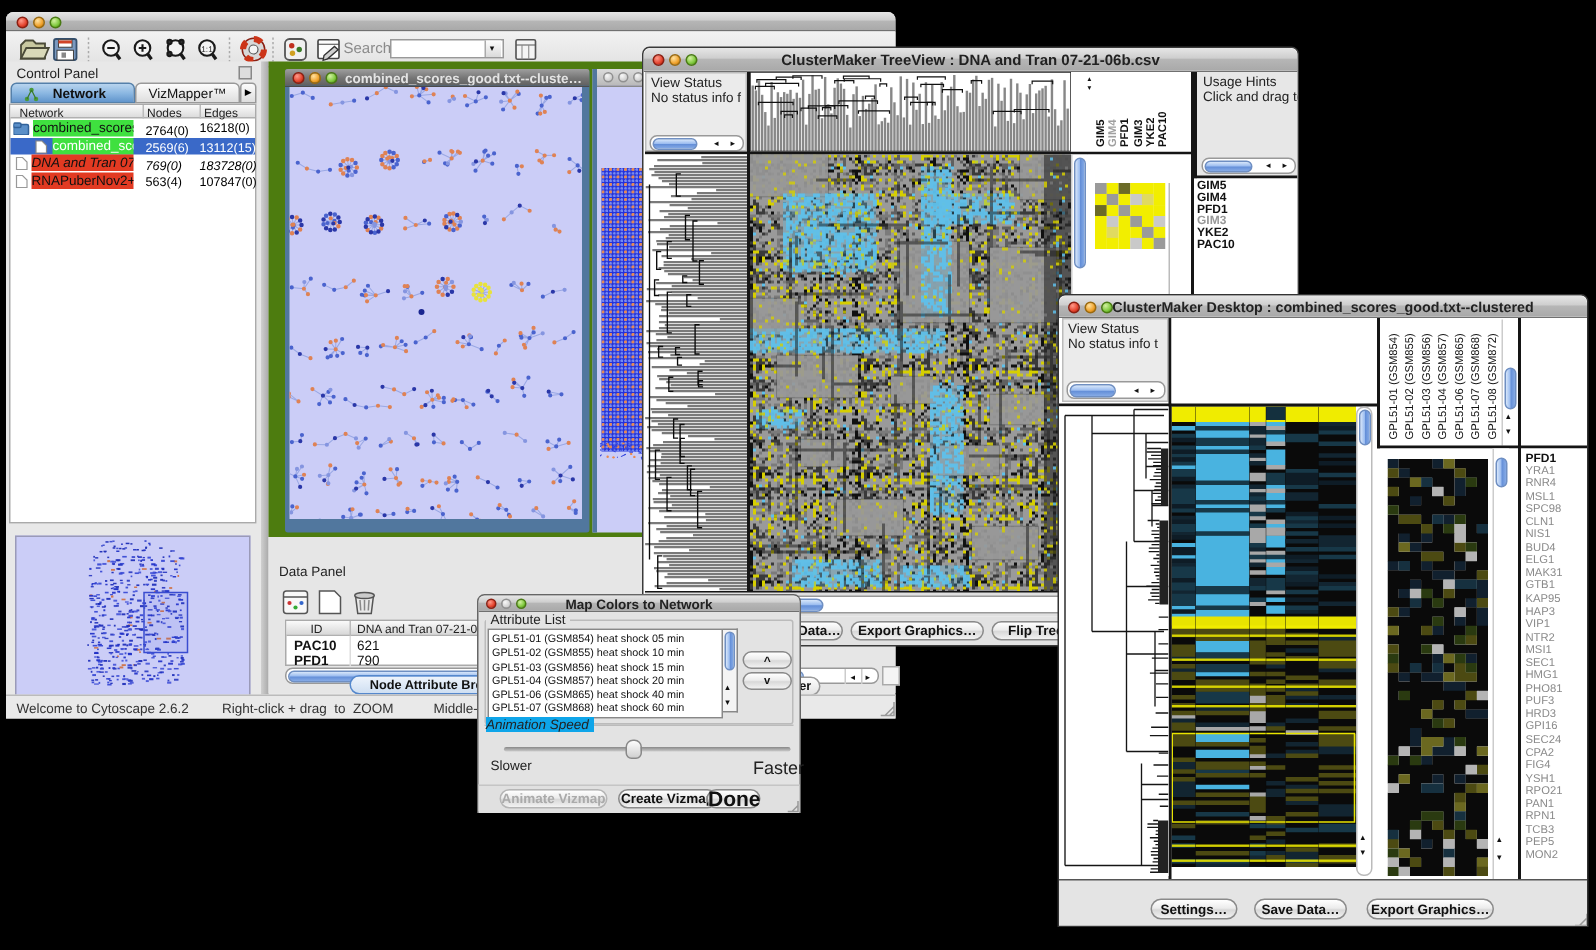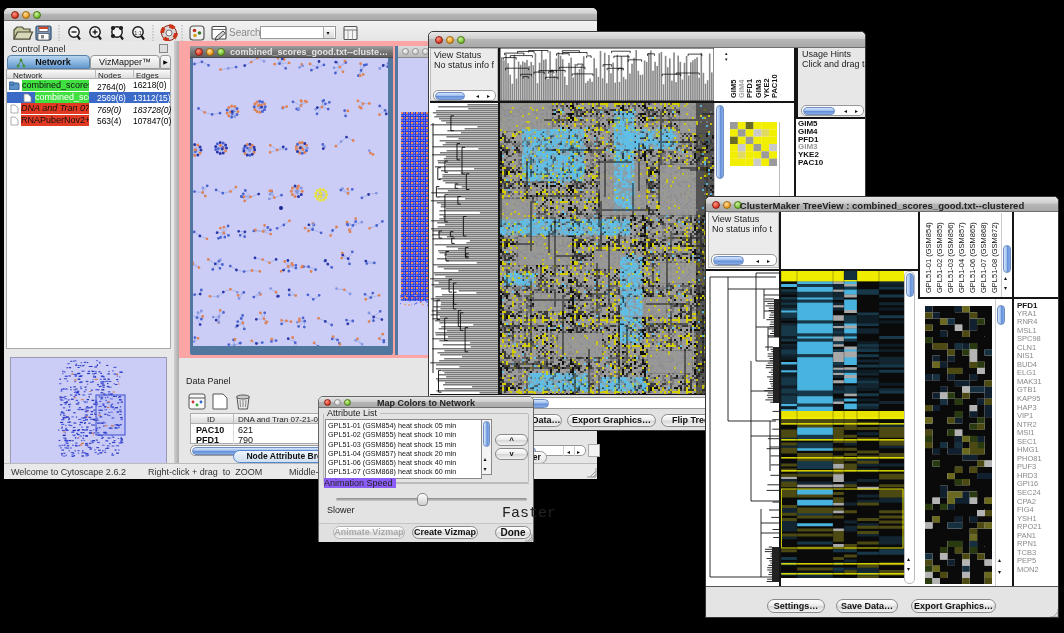--- a/index.html
+++ b/index.html
@@ -667,21 +667,21 @@
           <rect x="74.3" y="97.4" width="2.6" height="1.0" fill="#4555d8" opacity="0.92"></rect>
           <rect x="60.5" y="96.4" width="1.4" height="1.2" fill="#3546d4" opacity="0.92"></rect>
           <rect x="62.5" y="97.1" width="1.6" height="0.9" fill="#1c2cb8" opacity="0.92"></rect>
           <rect x="85" y="37" width="29" height="40" fill="rgba(80,95,225,0.10)" stroke="#3a4cd0" stroke-width="1"></rect>
         </svg>
     </div>
   </div>
 
   <div class="abs" style="left:170px;top:33px;width:5px;height:422px;background:linear-gradient(90deg,#d0d0d0,#aaaaaa);"></div>
 
-  <div class="abs" style="left:175px;top:33px;width:418px;height:317px;background:#fca5a5;overflow:hidden;">
+  <div class="abs" style="left:175px;top:33px;width:418px;height:317px;background:#4d7c0f;overflow:hidden;">
 
     <div class="abs" style="left:216px;top:5px;width:42px;height:309px;background:#cbcdf7;border-left:3px solid #51779e;">
       <div class="abs" style="left:0;top:0;width:42px;height:12px;background:linear-gradient(180deg,#dcdcdc,#b9b9b9);border-bottom:1px solid #8a8a8a;">
         <div class="lt x" style="left:4px;top:2px;width:7px;height:7px;"></div>
           <div class="lt x" style="left:14px;top:2px;width:7px;height:7px;"></div>
           <div class="lt x" style="left:24px;top:2px;width:7px;height:7px;"></div>
       </div>
       <div class="abs" style="left:3px;top:66px;width:37px;height:189px;background:#2230d8;
         background-image:radial-gradient(circle at 1px 1px,#eb8a4f 0.9px,transparent 1.1px),radial-gradient(circle at 1px 1px,#7b8cf0 0.8px,transparent 1px);
         background-size:5px 5px,2.5px 2.5px;"></div>
@@ -823,20 +823,21 @@
   <svg class="abs" style="left:583px;top:460px" width="10" height="10">
       <path d="M9 0 L9 9 L0 9 M9 3 L3 9 M9 6 L6 9" stroke="#999" stroke-width="1" fill="none"></path>
     </svg>
 </div>
 
 <div class="abs" style="left:428px;top:31px;width:438px;height:400px;background:#fff;border:1px solid #3a3a3a;border-radius:5px 5px 0 0;z-index:2;overflow:hidden;">
   <div class="macbar abs" style="left:0;top:0;width:436px;height:16px;">
     <div class="lt r" style="left:6px;top:4px;"></div>
       <div class="lt o" style="left:17px;top:4px;"></div>
       <div class="lt g" style="left:28px;top:4px;"></div>
+    <div class="ttl" style="top:2.5px;font-size:10px;">ClusterMaker TreeView : DNA and Tran 07-21-06b.csv</div>
   </div>
 
   <div class="pane" style="left:1px;top:16px;width:68px;height:53px;border:1px solid #bbb;">
     <div class="abs" style="left:3px;top:1px;font-size:9px;color:#222;line-height:10px;">View Status<br>No status info f</div>
     <div class="abs" style="left:2px;top:41px;width:63px;height:11px;background:#fff;border:1px solid #999;border-radius:5px;">
       <div class="sth" style="left:1px;top:0.5px;width:30px;height:8px;"></div>
       <div class="arr" style="left:42px;top:2px;">◂</div>
         <div class="arr" style="left:53px;top:2px;">▸</div>
     </div>
   </div>
@@ -1293,21 +1294,21 @@
     <div class="aqb" style="left:137px;top:3px;width:89px;height:13px;font-size:9px;line-height:11px;">Export Graphics…</div>
     <div class="aqb" style="left:231px;top:3px;width:89px;height:13px;font-size:9px;line-height:11px;">Flip Tree Nodes</div>
   </div>
 </div>
 
 <div class="abs" style="left:705px;top:196px;width:354px;height:422px;background:#fff;border:1px solid #333;border-radius:5px 5px 0 0;z-index:4;overflow:hidden;">
   <div class="macbar abs" style="left:0;top:0;width:352px;height:15px;">
     <div class="lt r" style="left:6px;top:3.5px;"></div>
       <div class="lt o" style="left:17px;top:3.5px;"></div>
       <div class="lt g" style="left:28px;top:3.5px;"></div>
-    <div class="ttl" style="top:2.5px;font-size:9.5px;">ClusterMaker TreeView : combined_scores_good.txt--clustered</div>
+    <div class="ttl" style="top:2.5px;font-size:9.5px;">ClusterMaker Desktop : combined_scores_good.txt--clustered</div>
   </div>
 
   <div class="pane" style="left:2px;top:15px;width:71px;height:56px;border:1px solid #bbb;">
     <div class="abs" style="left:3px;top:1px;font-size:9px;color:#222;line-height:10px;">View Status<br>No status info t</div>
     <div class="abs" style="left:2px;top:41px;width:66px;height:12px;background:#fff;border:1px solid #999;border-radius:5px;">
       <div class="sth" style="left:1px;top:1px;width:31px;height:8.5px;"></div>
       <div class="arr" style="left:44px;top:2.5px;">◂</div>
         <div class="arr" style="left:55px;top:2.5px;">▸</div>
     </div>
   </div>
@@ -1522,27 +1523,27 @@
   <div class="abs" style="left:6px;top:22px;width:157px;height:60px;background:#fff;border:1px solid #888;font-size:7.2px;color:#111;line-height:9.3px;white-space:nowrap;overflow:hidden;">
     <div style="padding:1px 0 0 2px;">GPL51-01 (GSM854) heat shock 05 min<br>GPL51-02 (GSM855) heat shock 10 min<br>GPL51-03 (GSM856) heat shock 15 min<br>GPL51-04 (GSM857) heat shock 20 min<br>GPL51-06 (GSM865) heat shock 40 min<br>GPL51-07 (GSM868) heat shock 60 min</div>
   </div>
   <div class="abs" style="left:163px;top:22px;width:10px;height:56px;background:#f4f4f4;border:1px solid #888;border-left:none;">
     <div class="sthv" style="left:0.5px;top:1px;width:7px;height:26px;"></div>
     <div class="arr" style="left:1.5px;top:36px;">▴</div>
       <div class="arr" style="left:1.5px;top:46px;">▾</div>
   </div>
   <div class="aqb" style="left:176px;top:37px;width:33px;height:12px;font-size:8px;line-height:12px;">^</div>
   <div class="aqb" style="left:176px;top:51px;width:33px;height:12px;font-size:7.5px;line-height:10px;">v</div>
-  <div class="abs" style="left:5px;top:81px;font-size:9px;color:#222;background:#8b5cf6;z-index:2;padding-right:3px;">Animation Speed</div>
+  <div class="abs" style="left:5px;top:81px;font-size:9px;color:#222;background:#0ea5e9;z-index:2;padding-right:3px;font-style:italic;">Animation Speed</div>
   <div class="abs" style="left:4px;top:86px;width:206px;height:40px;border-top:1px solid #bbb;"></div>
   <div class="abs" style="left:17px;top:101px;width:191px;height:3px;background:linear-gradient(180deg,#888,#ccc);border-radius:2px;"></div>
   <div class="abs" style="left:98px;top:96px;width:11px;height:13px;background:linear-gradient(180deg,#fdfdfd,#d0d0d0);border:1px solid #888;border-radius:5px 5px 4px 4px;"></div>
   <div class="abs" style="left:8px;top:108px;font-size:9px;color:#222;">Slower</div>
-  <div class="abs" style="left:183px;top:108px;font-size:15px;color:#222;font-family:Liberation Mono, monospace;">Faster</div>
+  <div class="abs" style="left:183px;top:108px;font-size:12px;color:#222;">Faster</div>
   <div class="abs" style="left:0px;top:126px;width:214px;height:19px;background:#e0e0e0;border-top:1px solid #c5c5c5;">
     <div class="aqb" style="left:14px;top:2px;width:72px;height:13px;font-size:9px;line-height:11px;color:#aaa;border-color:#b5b5b5;">Animate Vizmap</div>
     <div class="aqb" style="left:93px;top:2px;width:66px;height:13px;font-size:9px;line-height:11px;">Create Vizmap</div>
-    <div class="aqb" style="left:176px;top:2px;width:36px;height:13px;font-size:10px;line-height:11px;text-align:center;">Done</div>
+    <div class="aqb" style="left:152px;top:2px;width:36px;height:13px;font-size:14px;line-height:11px;text-align:center;">Done</div>
   </div>
   <svg class="abs" style="left:206px;top:137px" width="8" height="8">
       <path d="M7 0 L7 7 L0 7 M7 3 L3 7" stroke="#999" stroke-width="1" fill="none"></path>
     </svg>
 </div>
 
 </body></html>

